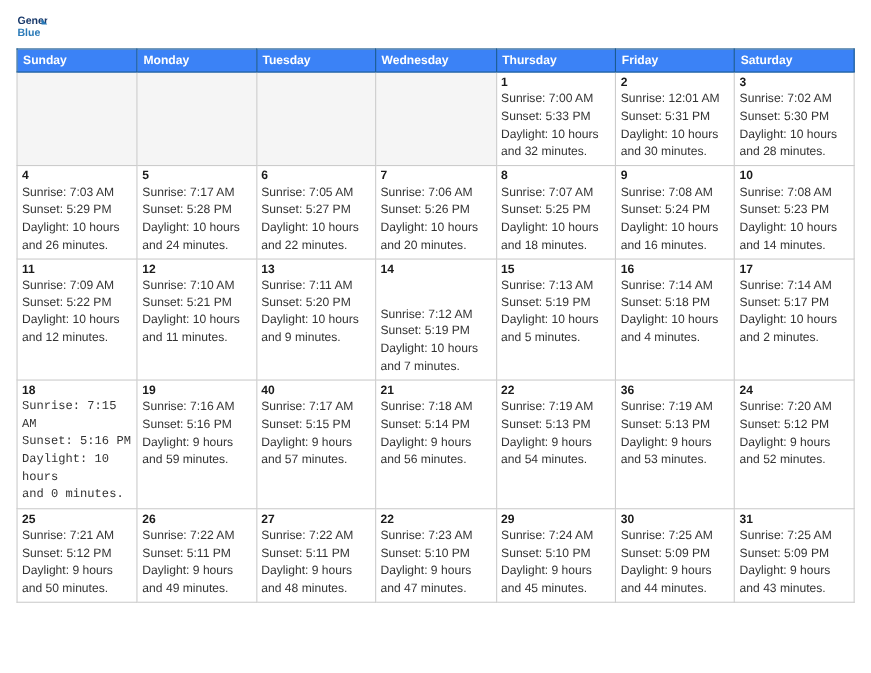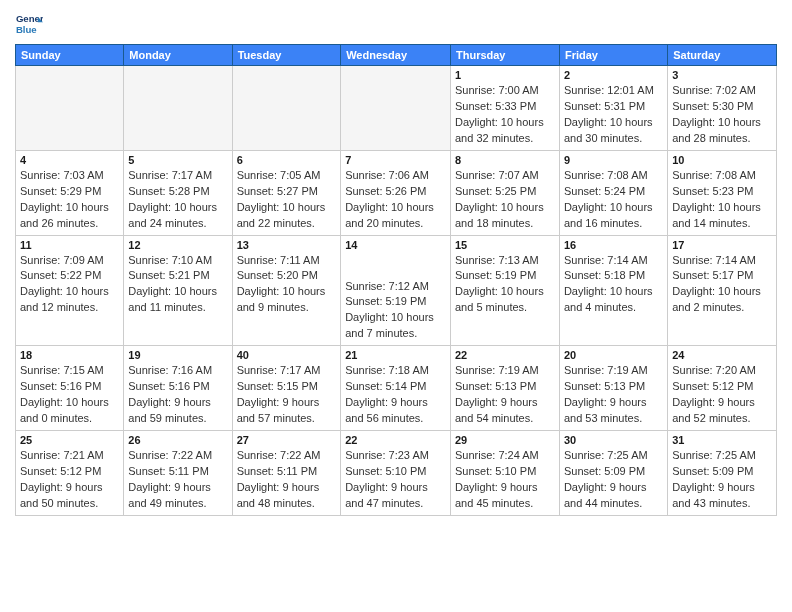--- a/index.html
+++ b/index.html
@@ -252,21 +252,21 @@
             <span class="day-num">17</span>
             <div class="day-info" style="white-space: pre-line;">Sunrise: 7:14 AM
 Sunset: 5:17 PM
 Daylight: 10 hours
 and 2 minutes.</div>
           </td>
         </tr>
         <tr>
           <td>
             <span class="day-num">18</span>
-            <div class="day-info" style="white-space: pre-line;">Sunrise: 7:15 AM
+            <div class="day-info" style="white-space: pre-line; font-family: Liberation Mono, monospace;">Sunrise: 7:15 AM
 Sunset: 5:16 PM
 Daylight: 10 hours
 and 0 minutes.</div>
           </td>
           <td>
             <span class="day-num">19</span>
             <div class="day-info" style="white-space: pre-line;">Sunrise: 7:16 AM
 Sunset: 5:16 PM
 Daylight: 9 hours
 and 59 minutes.</div>
@@ -286,21 +286,21 @@
 and 56 minutes.</div>
           </td>
           <td>
             <span class="day-num">22</span>
             <div class="day-info" style="white-space: pre-line;">Sunrise: 7:19 AM
 Sunset: 5:13 PM
 Daylight: 9 hours
 and 54 minutes.</div>
           </td>
           <td>
-            <span class="day-num">20</span>
+            <span class="day-num">36</span>
             <div class="day-info" style="white-space: pre-line;">Sunrise: 7:19 AM
 Sunset: 5:13 PM
 Daylight: 9 hours
 and 53 minutes.</div>
           </td>
           <td>
             <span class="day-num">24</span>
             <div class="day-info" style="white-space: pre-line;">Sunrise: 7:20 AM
 Sunset: 5:12 PM
 Daylight: 9 hours

